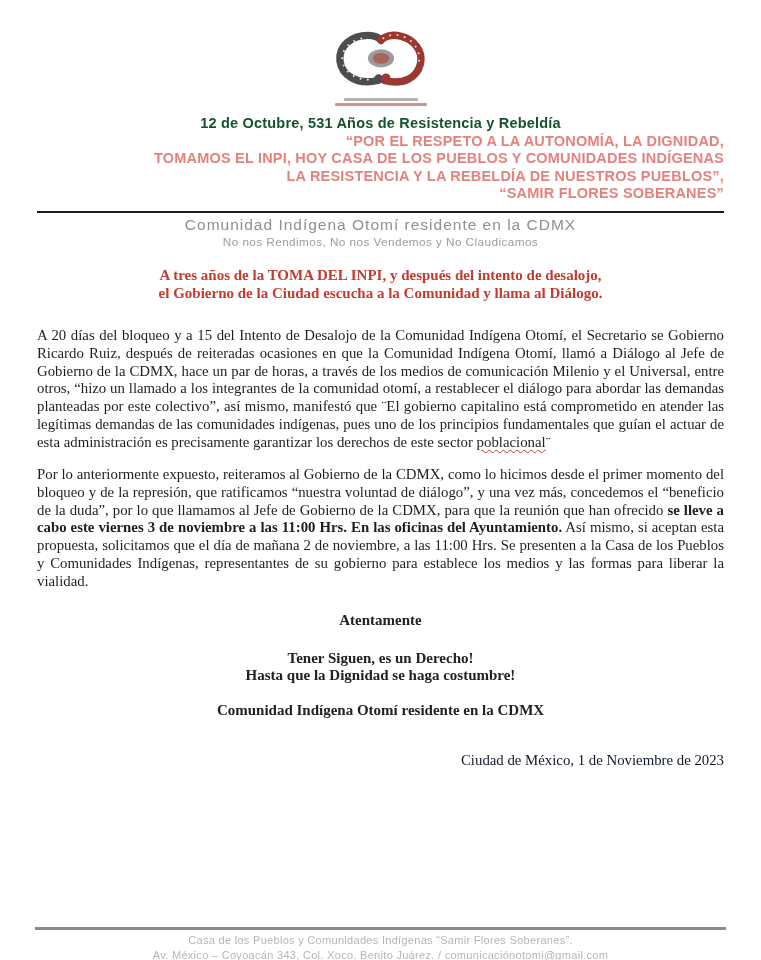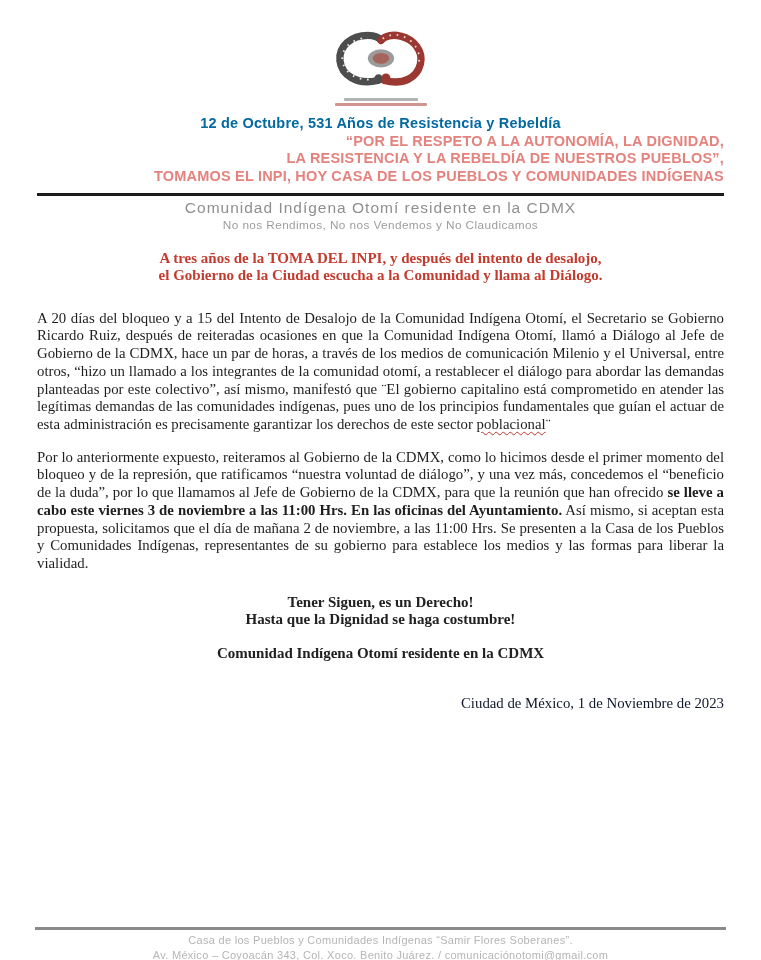--- a/index.html
+++ b/index.html
@@ -15,21 +15,21 @@
   .logo-wrap { text-align:center; }
   .logo-wrap svg { display:inline-block; }
   .logo-caption { margin:2px auto 0 auto; border-radius:1px; }
   .logo-caption.gray { width:74px; height:3px; background:#9a9a9a; opacity:.75; }
   .logo-caption.red  { width:92px; height:3px; background:#c47a74; opacity:.8; }
 
   
   .hdr-line1 {
     margin-top:9px; text-align:center;
     font-family:"Liberation Sans", sans-serif; font-weight:bold;
-    font-size:14.5px; line-height:17.5px; color:#0369a1; letter-spacing:.2px;
+    font-size:14.5px; line-height:17.5px; color:#14532d; letter-spacing:.2px;
   }
   .hdr-red {
     text-align:right; font-family:"Liberation Sans", sans-serif;
     font-weight:bold; font-size:14.5px; line-height:17.6px;
     color:#e4837e; letter-spacing:.2px;
   }
   .divider { height:2.5px; background:#1c1c1c; margin:8px 0 3px 0; }
   .org-name {
     text-align:center; font-family:"Liberation Sans", sans-serif;
     font-size:15.5px; color:#8f8f8f; letter-spacing:1px; line-height:18px;
@@ -88,37 +88,39 @@
         <ellipse cx="60" cy="37" rx="10" ry="6.5" fill="#a8564c" opacity="0.8"></ellipse>
         <circle cx="57" cy="62" r="5.5" fill="#4d4d4d"></circle>
         <circle cx="66" cy="61" r="5.5" fill="#9c3832"></circle>
       </svg>
       <div class="logo-caption gray"></div>
       <div class="logo-caption red"></div>
     </div>
 
     <div class="hdr-line1">12 de Octubre, 531 Años de Resistencia y Rebeldía</div>
     <div class="hdr-red">“POR EL RESPETO A LA AUTONOMÍA, LA DIGNIDAD,</div>
+    <div class="hdr-red">TOMAMOS EL INPI, HOY CASA DE LOS PUEBLOS Y COMUNIDADES INDÍGENAS</div>
     <div class="hdr-red">LA RESISTENCIA Y LA REBELDÍA  DE NUESTROS PUEBLOS”,</div>
-    <div class="hdr-red">TOMAMOS EL INPI, HOY CASA DE LOS PUEBLOS Y COMUNIDADES INDÍGENAS</div>
+    <div class="hdr-red">“SAMIR FLORES SOBERANES”</div>
 
     <div class="divider"></div>
 
     <div class="org-name">Comunidad Indígena Otomí residente en la CDMX</div>
     <div class="motto">No nos Rendimos, No nos Vendemos y No Claudicamos</div>
 
     <div class="callout">
       <div>A tres años de la TOMA DEL INPI, y después del intento de desalojo,</div>
       <div>el Gobierno de la Ciudad escucha a la Comunidad y llama al Diálogo.</div>
     </div>
 
     <p class="para first"><span>A 20 días del bloqueo y a 15 del Intento de Desalojo de la Comunidad Indígena Otomí, el Secretario se Gobierno Ricardo Ruiz, después de reiteradas ocasiones en que la Comunidad Indígena Otomí, llamó a Diálogo al Jefe de Gobierno de la CDMX, hace un par de horas, a través de los medios de comunicación Milenio y el Universal, entre otros, “hizo un llamado a los integrantes de la comunidad otomí, a restablecer el diálogo para abordar las demandas planteadas por este colectivo”, así mismo, manifestó que ¨El gobierno capitalino está comprometido en atender las legítimas demandas de las comunidades indígenas, pues uno de los principios fundamentales que guían el actuar de esta administración es precisamente garantizar los derechos de este sector </span><span class="misspell">poblacional</span><span>¨</span></p>
 
     <p class="para"><span>Por lo anteriormente expuesto, reiteramos al Gobierno de la CDMX, como lo hicimos desde el primer momento del bloqueo y de la represión, que ratificamos “nuestra voluntad de diálogo”, y una vez más, concedemos el “beneficio de la duda”, por lo que llamamos al Jefe de Gobierno de la CDMX, para que la reunión que han ofrecido </span><span class="bold">se lleve a cabo este viernes 3 de noviembre a las 11:00 Hrs. En las oficinas del Ayuntamiento.</span><span> Así mismo, si aceptan esta propuesta, solicitamos que el día de mañana 2 de noviembre, a las 11:00 Hrs. Se presenten a la Casa de los Pueblos y Comunidades Indígenas, representantes de su gobierno para establece los medios y las formas para liberar la vialidad.</span></p>
 
+    <div class="atentamente">Atentamente</div>
 
     <div class="slogans">
       <div>Tener Siguen, es un Derecho!</div>
       <div>Hasta que la Dignidad se haga costumbre!</div>
     </div>
 
     <div class="signature">
       <div>Comunidad Indígena Otomí residente en la CDMX</div>
     </div>
 

